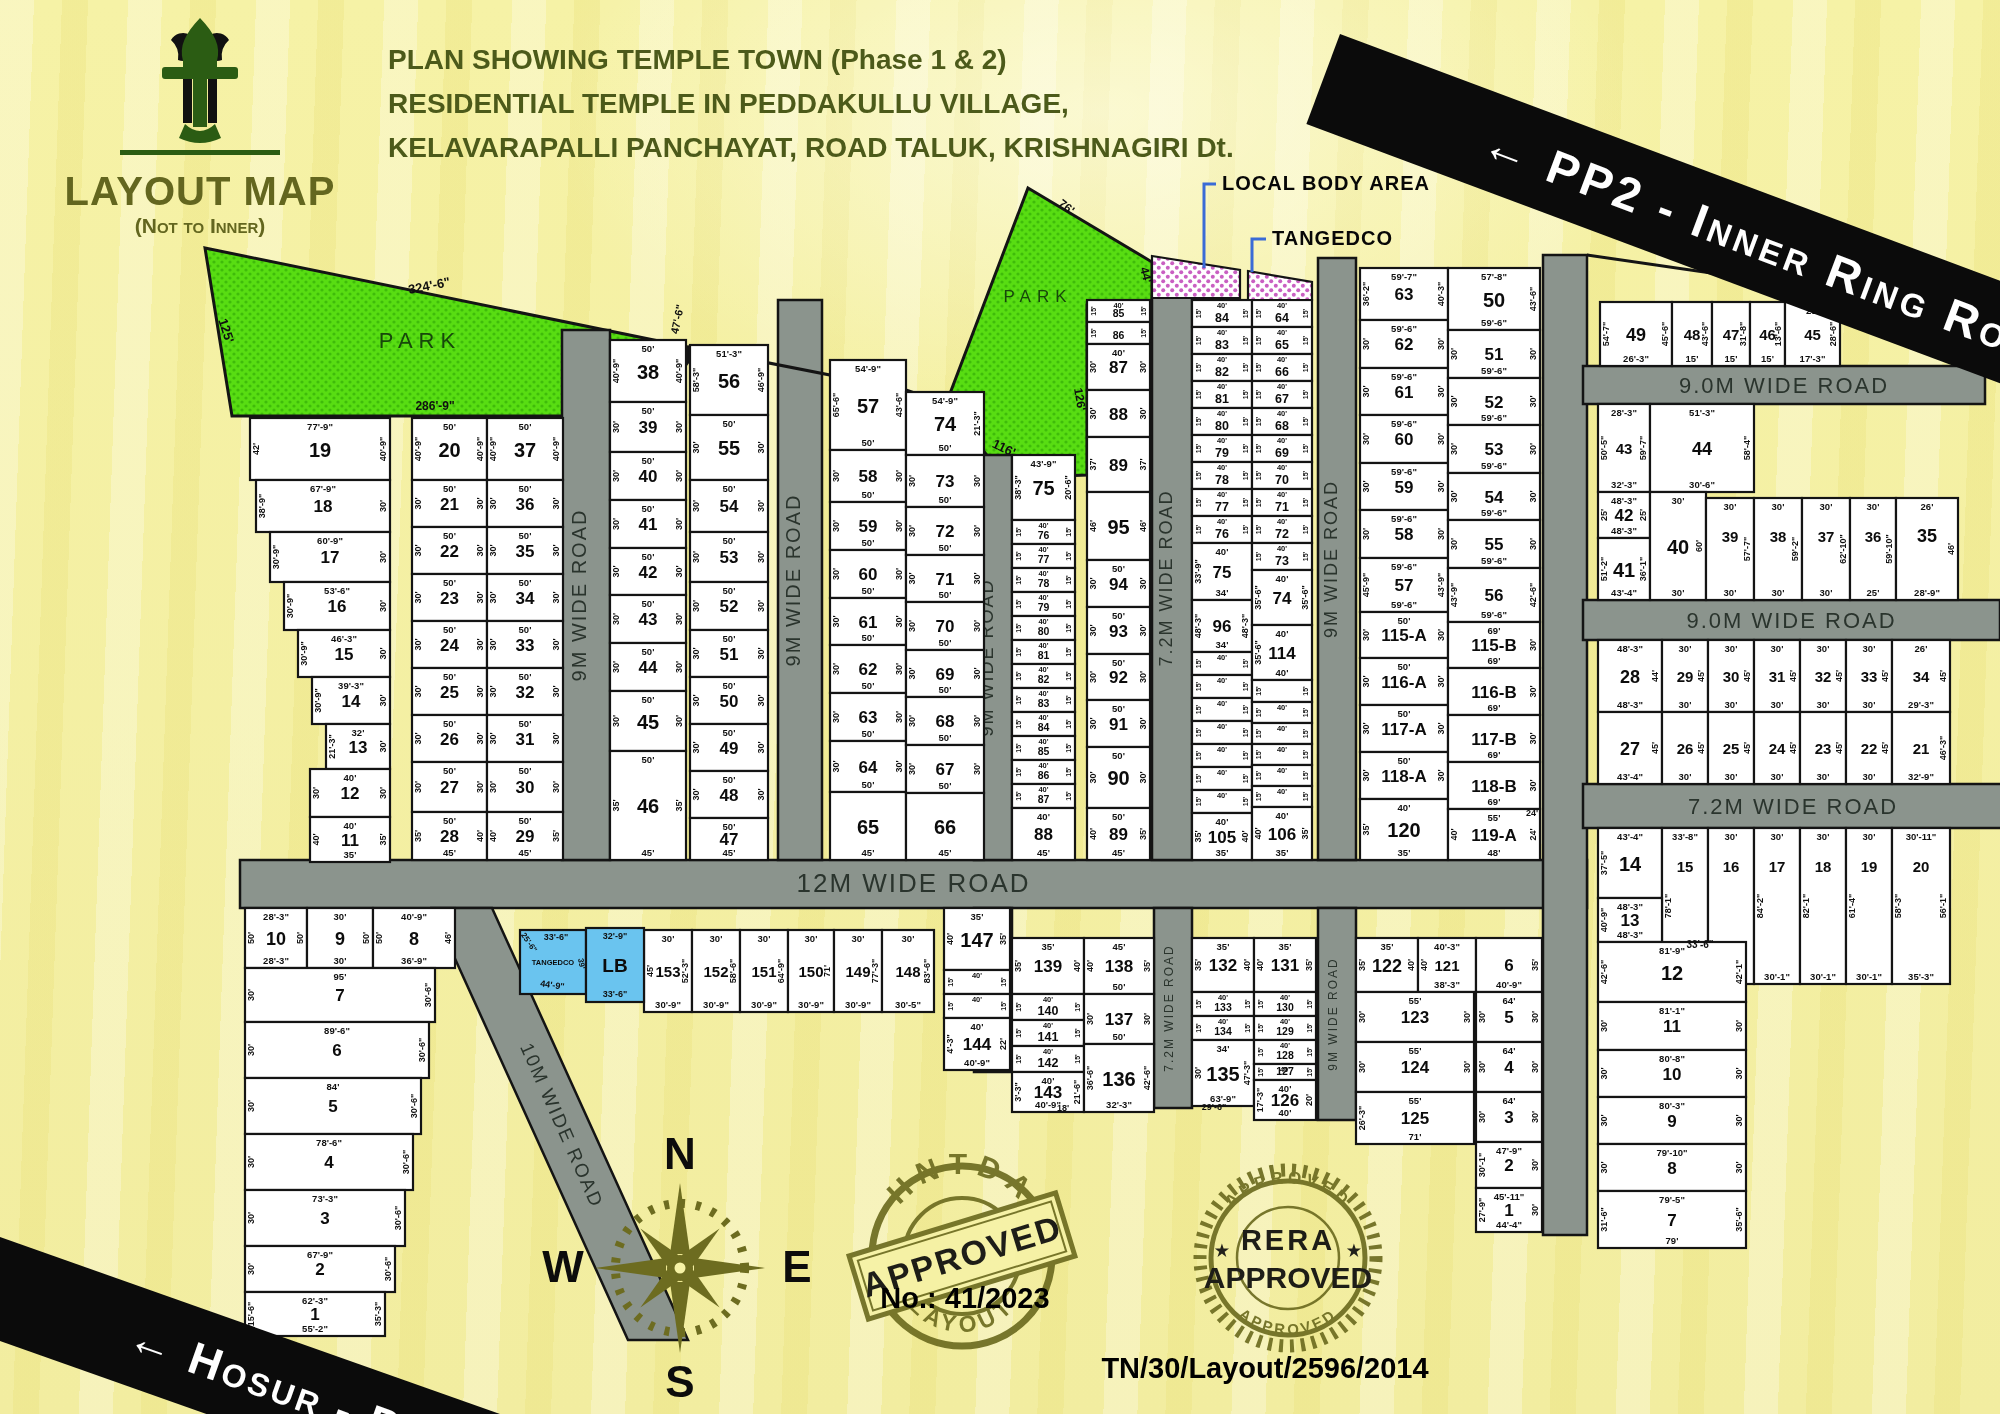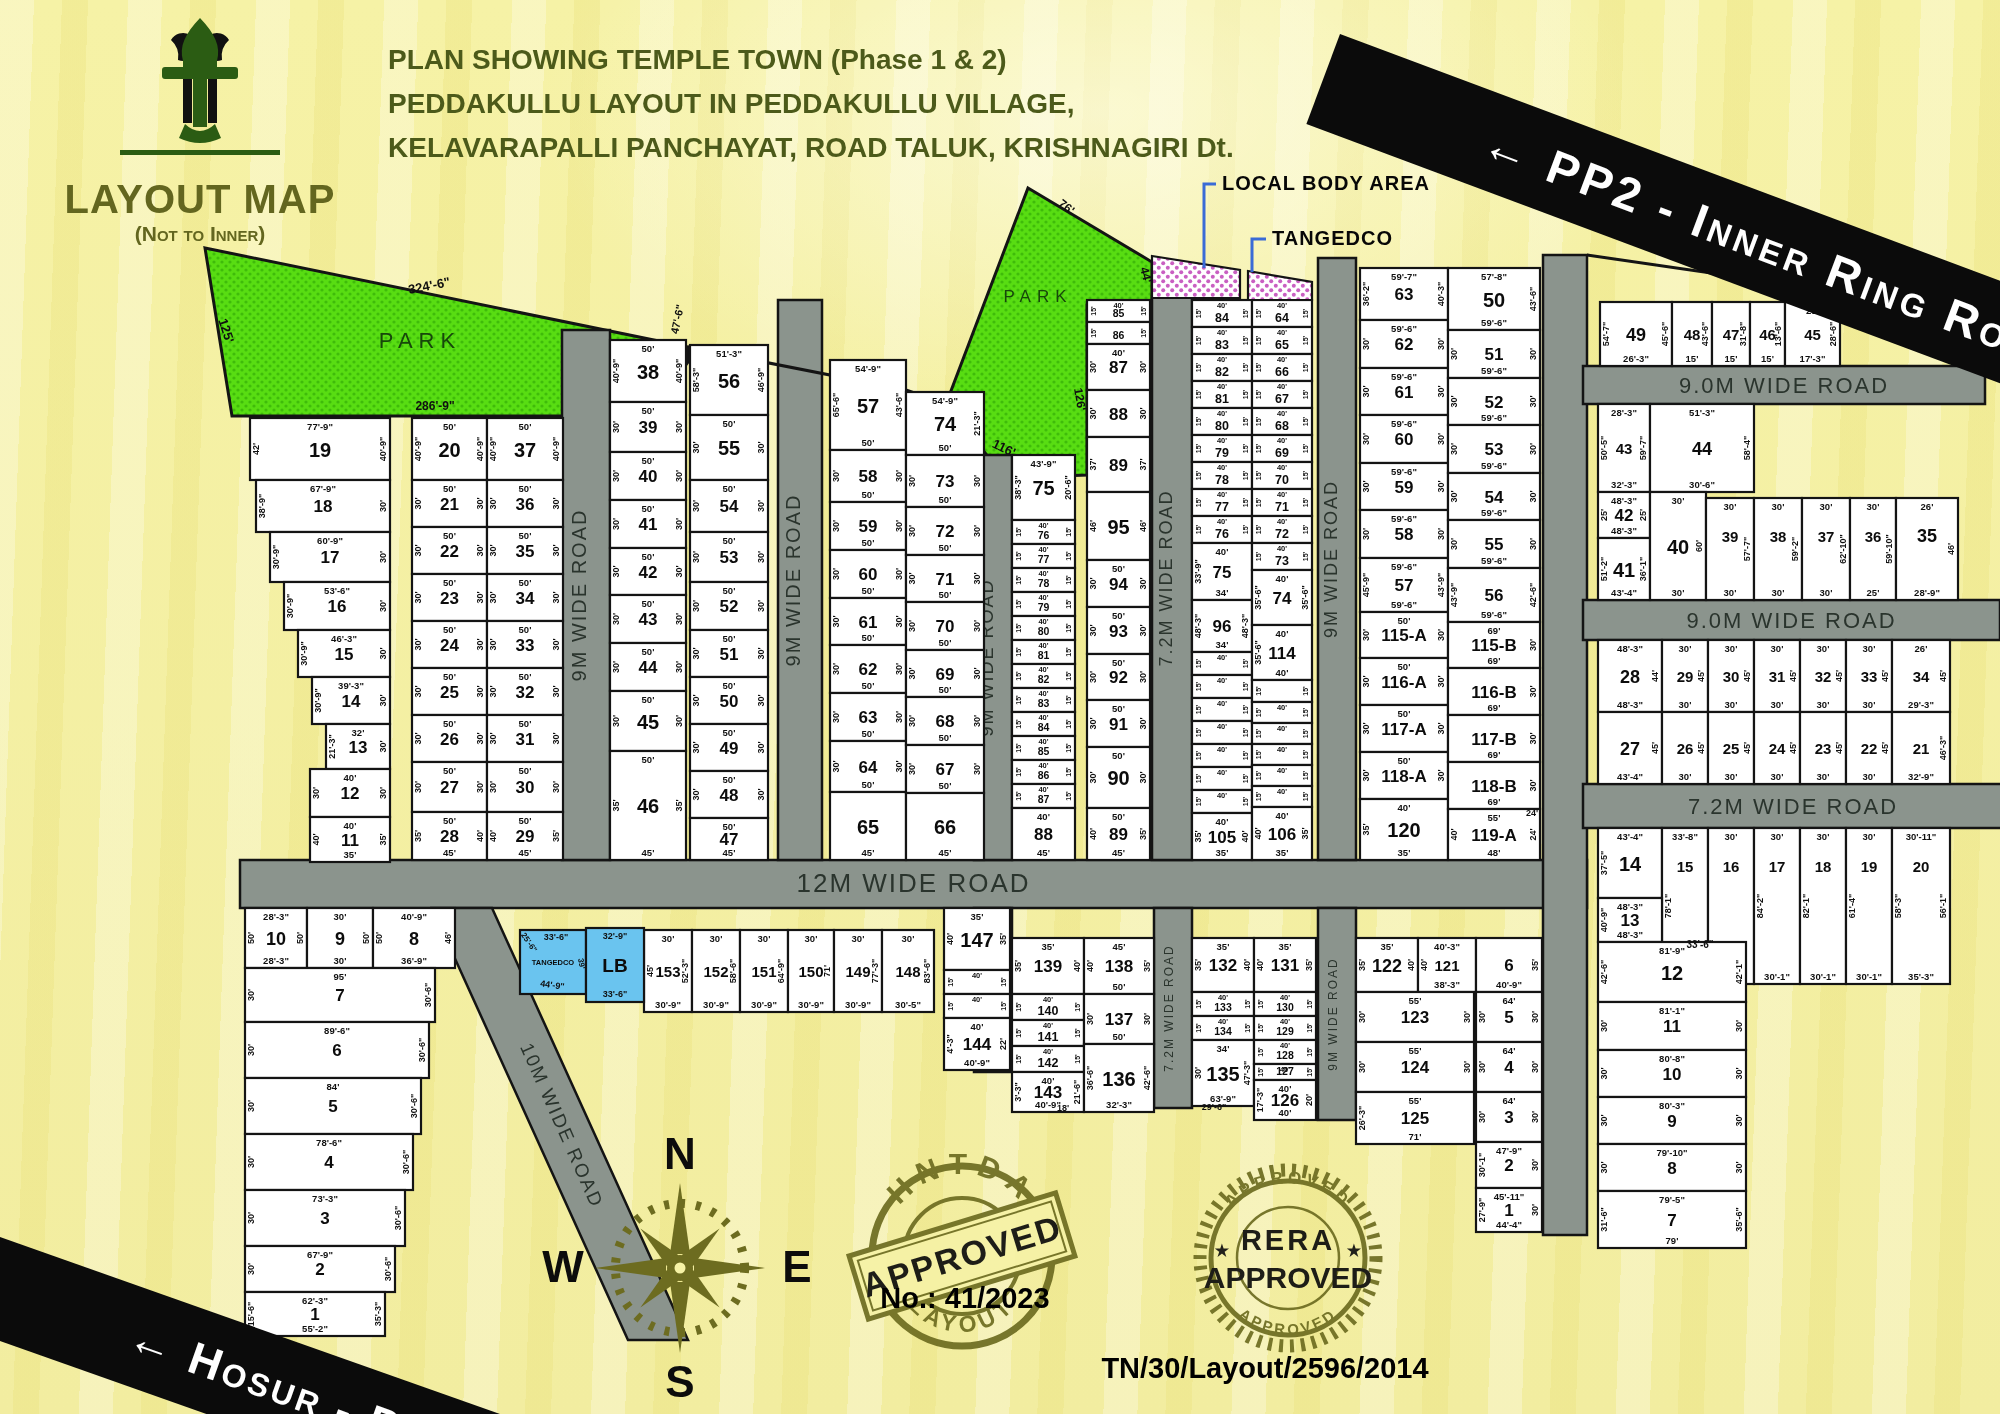--- a/index.html
+++ b/index.html
@@ -18,21 +18,21 @@
   .t-road{fill:#2a342d;letter-spacing:2px;font-weight:400}
   .t-park{fill:#17470b;letter-spacing:6px;font-weight:500}
   .t-leader{font-weight:700;fill:#070707;letter-spacing:1px}
   .banner{position:absolute;background:#0b0b0b;color:#fff;display:flex;align-items:center;justify-content:center;
     font-weight:700;font-variant:small-caps;white-space:nowrap;z-index:30}
   #banner-tr{left:1340px;top:34px;width:1030px;height:96px;transform:rotate(20.5deg);transform-origin:left top;
     font-size:47px;letter-spacing:4px}
   #banner-bl{left:-110px;top:1198px;width:1120px;height:98px;transform:rotate(19.5deg);transform-origin:left top;
     font-size:45px;letter-spacing:3px}
   #logo-block{position:absolute;left:60px;top:16px;width:280px;text-align:center;z-index:20}
-  #logo-title{font-size:40px;font-weight:700;color:#63661f;letter-spacing:1px;margin-top:22px}
+  #logo-title{font-size:40px;font-weight:700;color:#63661f;letter-spacing:1px;margin-top:14px}
   #logo-sub{font-size:21px;font-weight:700;color:#63661f;font-variant:small-caps}
   #logo-rule{width:160px;height:5px;background:#2b5c13;margin:2px auto 6px auto}
   #title-block{position:absolute;left:388px;top:38px;z-index:20;color:#4c5a1a;font-weight:700;font-size:28px;line-height:1.58}
   .ref{position:absolute;font-weight:700;font-size:29px;color:#000;z-index:25;text-align:center}
   #ref-no{left:840px;top:1282px;width:250px}
   #ref-tn{left:1055px;top:1352px;width:420px}
   #map{position:absolute;left:0;top:0;z-index:10}
 </style>
 </head>
 <body>
@@ -51,21 +51,21 @@
       <rect x="8" y="-7" width="9" height="44" fill="#111"></rect>
       <rect x="-7" y="-7" width="14" height="48" fill="#2b5c13"></rect>
       <path d="M-15,38 Q0,52 15,38 L21,52 Q0,62 -21,52 Z" fill="#2b5c13"></path>
     </svg>
     <div id="logo-rule"></div>
     <div id="logo-title">LAYOUT MAP</div>
     <div id="logo-sub">(Not to Inner)</div>
   </div>
   <div id="title-block">
     <div>PLAN SHOWING TEMPLE TOWN (Phase 1 &amp; 2)</div>
-    <div>PEDDAKULLU LAYOUT IN PEDDAKULLU VILLAGE,</div>
+    <div>RESIDENTIAL TEMPLE IN PEDDAKULLU VILLAGE,</div>
     <div>KELAVARAPALLI PANCHAYAT, ROAD TALUK, KRISHNAGIRI Dt.</div>
   </div>
 
   <div class="ref" id="ref-no">No.: 41/2023</div>
   <div class="ref" id="ref-tn">TN/30/Layout/2596/2014</div>
 
   <svg id="map" width="2000" height="1414" viewBox="0 0 2000 1414">
     <defs>
       <pattern id="parkDots" width="8" height="8" patternUnits="userSpaceOnUse">
         <rect width="8" height="8" fill="#58dd12"></rect>

